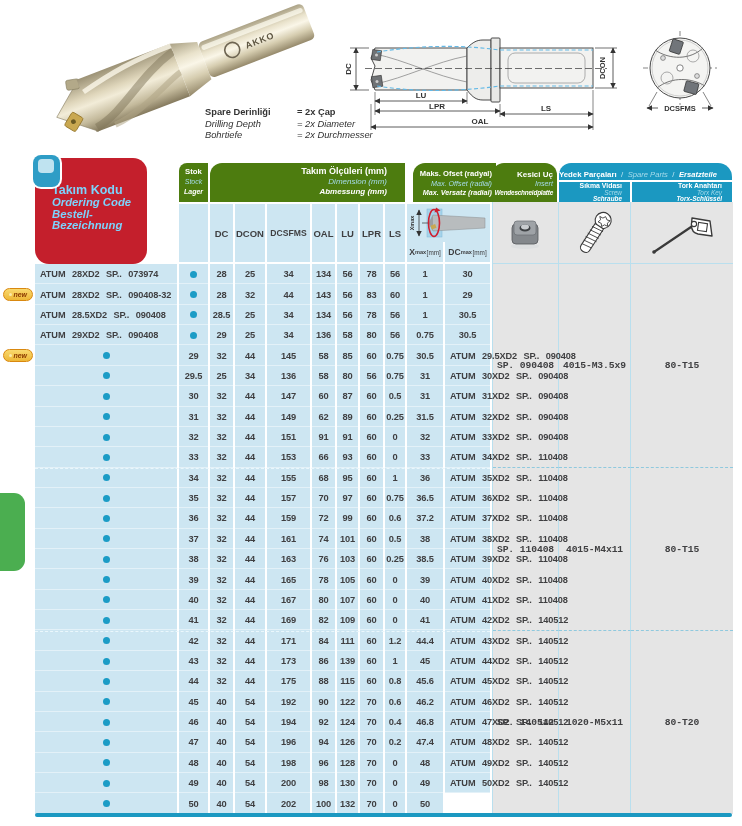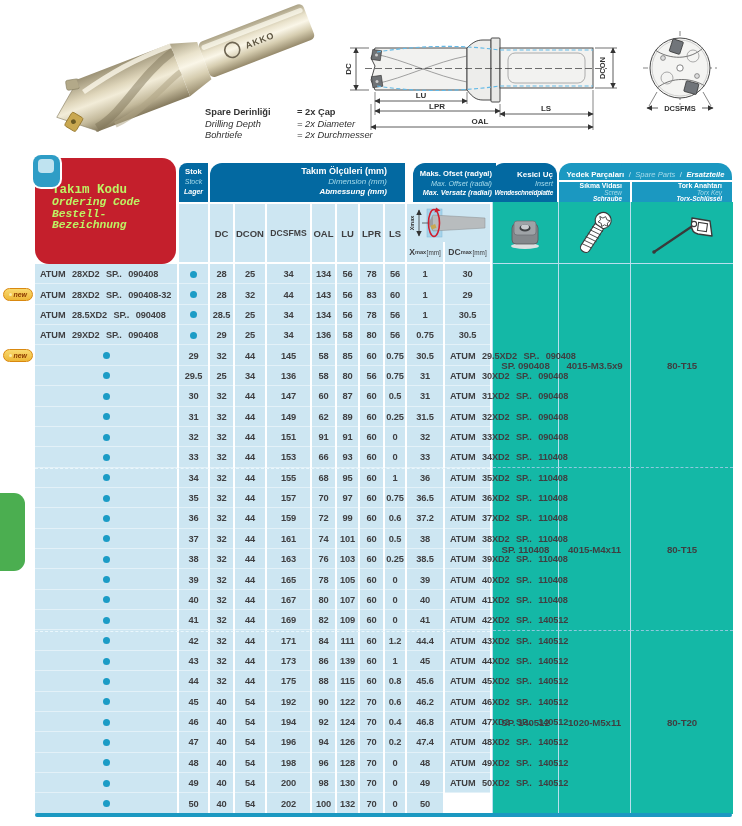--- a/index.html
+++ b/index.html
@@ -9,50 +9,50 @@
   .abs { position:absolute; }
 
   
   .note { position:absolute; left:205px; top:107px; font-size:9.3px; color:#333; }
   .note .nrow { height:11.6px; line-height:11.6px; white-space:nowrap; }
   .note .nlabel { display:inline-block; width:92px; }
   .note .r1 { font-weight:700; }
   .note .r2, .note .r3 { font-style:italic; }
 
   
-  .red-box { position:absolute; left:35px; top:158px; width:141px; height:106px;
-             background:#C41F2C; border-radius:14px; color:#bef264; padding:26px 6px 0 17px;font-family:Liberation Mono, monospace; }
+  .red-box { position:absolute; left:35px; top:158px; width:112px; height:106px;
+             background:#C41F2C; border-radius:14px; color:#7dd3fc; padding:26px 6px 0 17px; }
   .red-box .l1 { font-size:12.5px; font-weight:700; line-height:13px; }
   .red-box .l2, .red-box .l3 { font-size:11.3px; font-weight:700; font-style:italic; line-height:11.5px; }
 
   .tab-icon { position:absolute; left:33px; top:155px; width:27px; height:32px;
               background:#2E9DC6; border-radius:8px; box-shadow:0 0 0 2px #fff; z-index:5; }
   .tab-icon .inner { position:absolute; left:5px; top:4px; width:16px; height:14px;
                      background:#BFE3F0; border-radius:4px; }
 
   
-  .th { position:absolute; top:163px; height:39px; background:#0369a1; color:#fff; padding-top:3px; }
+  .th { position:absolute; top:163px; height:39px; background:#4d7c0f; color:#fff; padding-top:3px; }
   .th .t1 { font-weight:700; font-size:8.2px; line-height:11px; color:#fff; display:block; }
   .th .t2 { font-style:italic; font-size:7.6px; line-height:9.5px; color:#A6DBEB; display:block; }
   .th .t3 { font-style:italic; font-weight:700; font-size:7.6px; line-height:9.5px; color:#fff; display:block; }
   .seg-stok { left:179px; width:29px; text-align:center; border-radius:8px 0 0 0; }
   .seg-stok .t1 { font-size:7.8px; }
   .seg-stok .t2, .seg-stok .t3 { font-size:7px; }
   .seg-dims { left:210px; width:195px; text-align:right; padding-right:18px; border-radius:12px 0 0 0; }
   .seg-dims .t1 { font-size:9px; }
   .seg-dims .t2, .seg-dims .t3 { font-size:8px; }
   .seg-ofs  { left:413px; width:83px; text-align:right; padding-right:4px; padding-top:6px; border-radius:12px 0 0 0; }
   .seg-ofs .t1 { font-size:7.6px; line-height:9.5px; }
   .seg-ofs .t2, .seg-ofs .t3 { font-size:7.2px; line-height:9px; }
   .seg-ins  { left:492px; width:65px; text-align:right; padding-right:4px; padding-top:7px; border-radius:12px 12px 0 0; }
   .seg-ins .t1 { font-size:8px; line-height:10px; }
   .seg-ins .t2 { font-size:7.2px; line-height:8.5px; }
   .seg-ins .t3 { font-size:6.4px; line-height:8.5px; letter-spacing:-0.2px; }
   .band-spares { position:absolute; left:559px; top:163px; width:173px; height:17px; background:#1B98C1;
-                 border-radius:12px 14px 0 0; text-align:center; line-height:17px; white-space:nowrap; }
+                 border-radius:12px 14px 0 0; text-align:left; line-height:17px; white-space:nowrap; }
   .band-spares .s-tr { font-weight:700; font-size:7.8px; color:#fff; }
   .band-spares .s-sep { color:#BFE5F2; font-size:7.8px; }
   .band-spares .s-en { font-style:italic; font-size:7.6px; color:#A6DBEB; }
   .band-spares .s-de { font-style:italic; font-weight:700; font-size:7.6px; color:#fff; }
   .th2 { position:absolute; top:182px; height:20px; background:#1B98C1; color:#fff; text-align:right; padding-top:1px; }
   .th2 .t1 { font-weight:700; font-size:6.9px; line-height:6.8px; display:block; color:#fff; }
   .th2 .t2 { font-style:italic; font-size:6.4px; line-height:6.2px; display:block; color:#A6DBEB; }
   .th2 .t3 { font-style:italic; font-weight:700; font-size:6.4px; line-height:6.2px; display:block; color:#fff; }
   .seg-screw { left:559px; width:71px; padding-right:8px; }
   .seg-torx  { left:632px; width:100px; padding-right:10px; }
@@ -80,23 +80,23 @@
           font-weight:700; font-size:9.3px; letter-spacing:-0.1px; color:#3f3f41;
           box-shadow: inset 0 -1px rgba(255,255,255,0.45); }
   .cell.code { justify-content:flex-start; padding-left:5px; font-size:9.2px; word-spacing:4px; white-space:nowrap; }
   .dot { width:7px; height:7px; border-radius:50%; background:#1B9CC6; display:block; }
   .dash-sep { position:absolute; left:35px; width:455px; height:0; border-top:1.5px dashed #EAF7FC; z-index:3; }
 
   
   .ovl { position:absolute; left:492px; top:202px; width:240px; height:612px;
          display:grid; grid-template-columns:66px 72px 102px; grid-template-rows:62px 204px 163px 183px;
          background:#fff; border-left:1px solid #B9DFEE; border-right:1px solid #DCEFF7; }
-  .ov { background:#14b8a6; border-right:1px solid #B9DFEE; border-bottom:1px solid #B9DFEE;
+  .ov { background:#e5e5e5; border-right:1px solid #B9DFEE; border-bottom:1px solid #B9DFEE;
         display:flex; align-items:center; justify-content:center;
-        font-weight:700; font-size:9.7px; color:#3f3f41; letter-spacing:-0.1px; }
+        font-weight:700; font-size:9.7px; color:#3f3f41; letter-spacing:-0.1px;font-family:Liberation Mono, monospace; }
   .ov:nth-child(3n) { border-right:none; }
   .ov.gdash { border-bottom:1px dashed #8FC9DE; }
   .ov.glast { border-bottom:none; }
 
   .bottom-bar { position:absolute; left:35px; top:813px; width:697px; height:3.5px;
                 background:#1B98C1; border-radius:2px; }
   .green-tab { position:absolute; left:0; top:493px; width:25px; height:78px;
                background:#4BAE50; border-radius:0 11px 11px 0; }
 
   .new-badge { position:absolute; left:3px; width:30px; height:13px; z-index:6;
@@ -353,21 +353,21 @@
     <div class="ov gdash">SP. 110408</div>
     <div class="ov gdash">4015-M4x11</div>
     <div class="ov gdash">80-T15</div>
 
     <div class="ov glast">SP. 140512</div>
     <div class="ov glast">1020-M5x11</div>
     <div class="ov glast">80-T20</div>
   </div>
 
   <div class="tbody" id="tbody">
-      <div class="cell code">ATUM 28XD2 SP.. 090408</div>
+      <div class="cell code">ATUM 28XD2 SP.. 073974</div>
       <div class="cell stokc">
         <span class="dot"></span>
       </div>
       <div class="cell num">28</div>
       <div class="cell num">25</div>
       <div class="cell num">34</div>
       <div class="cell num">134</div>
       <div class="cell num">56</div>
       <div class="cell num">78</div>
       <div class="cell num">56</div>

